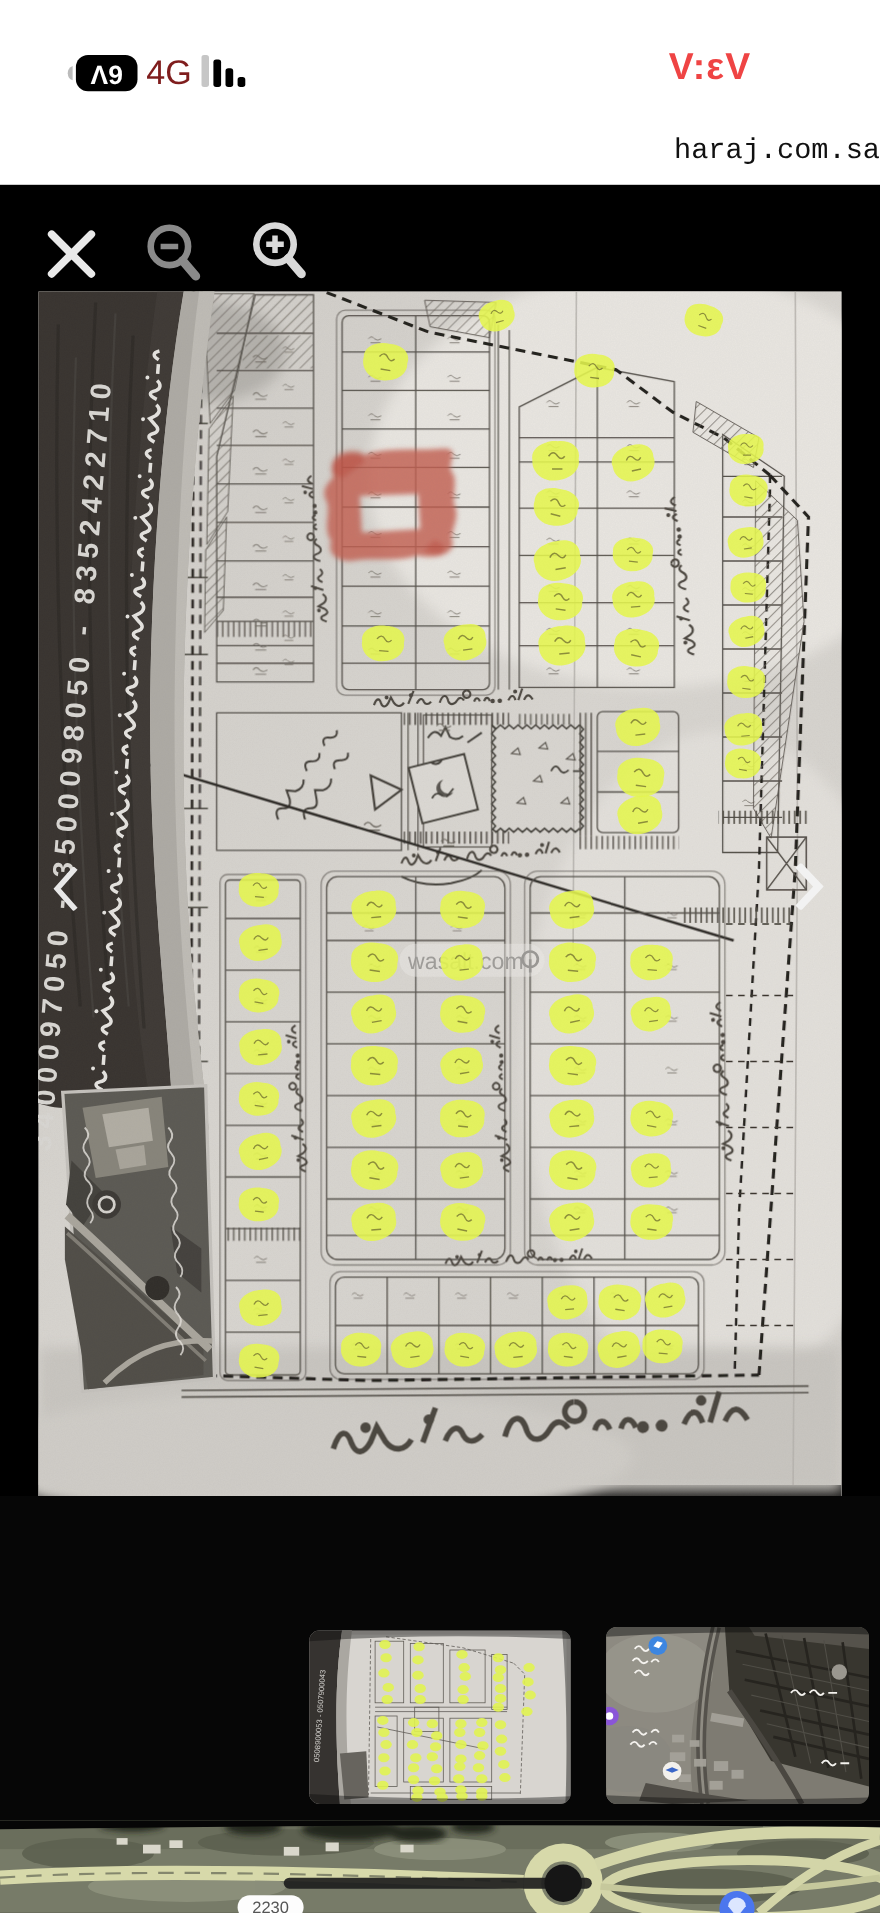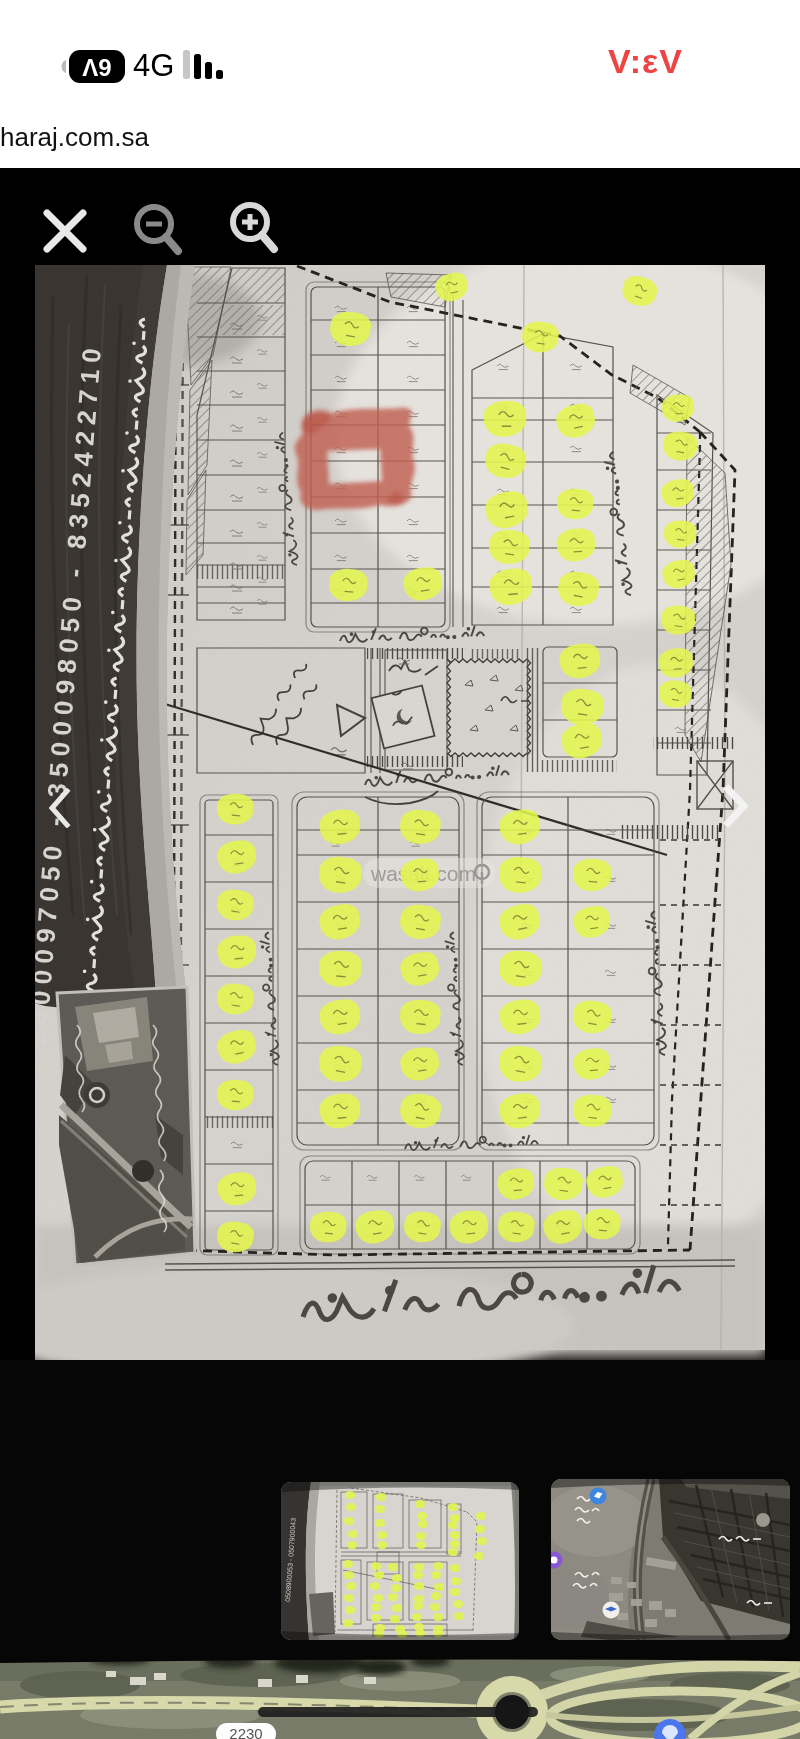--- a/index.html
+++ b/index.html
@@ -10,32 +10,32 @@
 <body>
 
 <div class="abs" style="left:0;top:0;width:800px;height:172px;background:#ffffff;">
 
   <svg class="abs" style="left:60px;top:46px;" width="75" height="40" viewBox="0 0 75 40">
     <path d="M6,14 a7,7 0 0 0 0,13 z" fill="#bbb"></path>
     <rect x="9" y="4" width="56" height="33" rx="11" fill="#000"></rect>
     <text x="37" y="30" font-size="24" font-weight="bold" fill="#fff" text-anchor="middle" font-family="Liberation Sans">Λ9</text>
   </svg>
 
-  <div class="abs" style="left:133px;top:48px;font-size:31px;color:#000000;">4G</div>
+  <div class="abs" style="left:133px;top:48px;font-size:31px;color:#7f1d1d;">4G</div>
 
   <svg class="abs" style="left:183px;top:48px;" width="48" height="34" viewBox="0 0 48 34">
     <rect x="0" y="2" width="7" height="29" rx="2.5" fill="#c6c6c6"></rect>
     <rect x="11" y="6" width="7" height="25" rx="2.5" fill="#000"></rect>
     <rect x="22" y="14" width="7" height="17" rx="2.5" fill="#000"></rect>
     <rect x="33" y="22" width="7" height="9" rx="2.5" fill="#000"></rect>
   </svg>
 
   <div class="abs" style="left:608px;top:42px;font-size:34px;font-weight:bold;color:#ef4444;letter-spacing:1px;">V:εV</div>
 
-  <div class="abs" style="left:0;top:122px;width:800px;text-align:left;font-size:26px;color:#111;">haraj.com.sa</div>
+  <div class="abs" style="left:0;top:122px;width:800px;text-align:right;font-size:26px;color:#111;font-family:Liberation Mono, monospace;">haraj.com.sa</div>
 </div>
 
 <div class="abs" style="left:0;top:168px;width:800px;height:97px;background:#000;">
 
   <svg class="abs" style="left:42px;top:40px;" width="46" height="46" viewBox="0 0 46 46">
     <path d="M5,5 L41,41 M41,5 L5,41" stroke="#e9e9e9" stroke-width="7" stroke-linecap="round" fill="none"></path>
   </svg>
 
   <svg class="abs" style="left:130px;top:32px;" width="56" height="60" viewBox="0 0 56 60">
     <circle cx="24" cy="24" r="17" stroke="#8a8a8a" stroke-width="6" fill="none"></circle>

